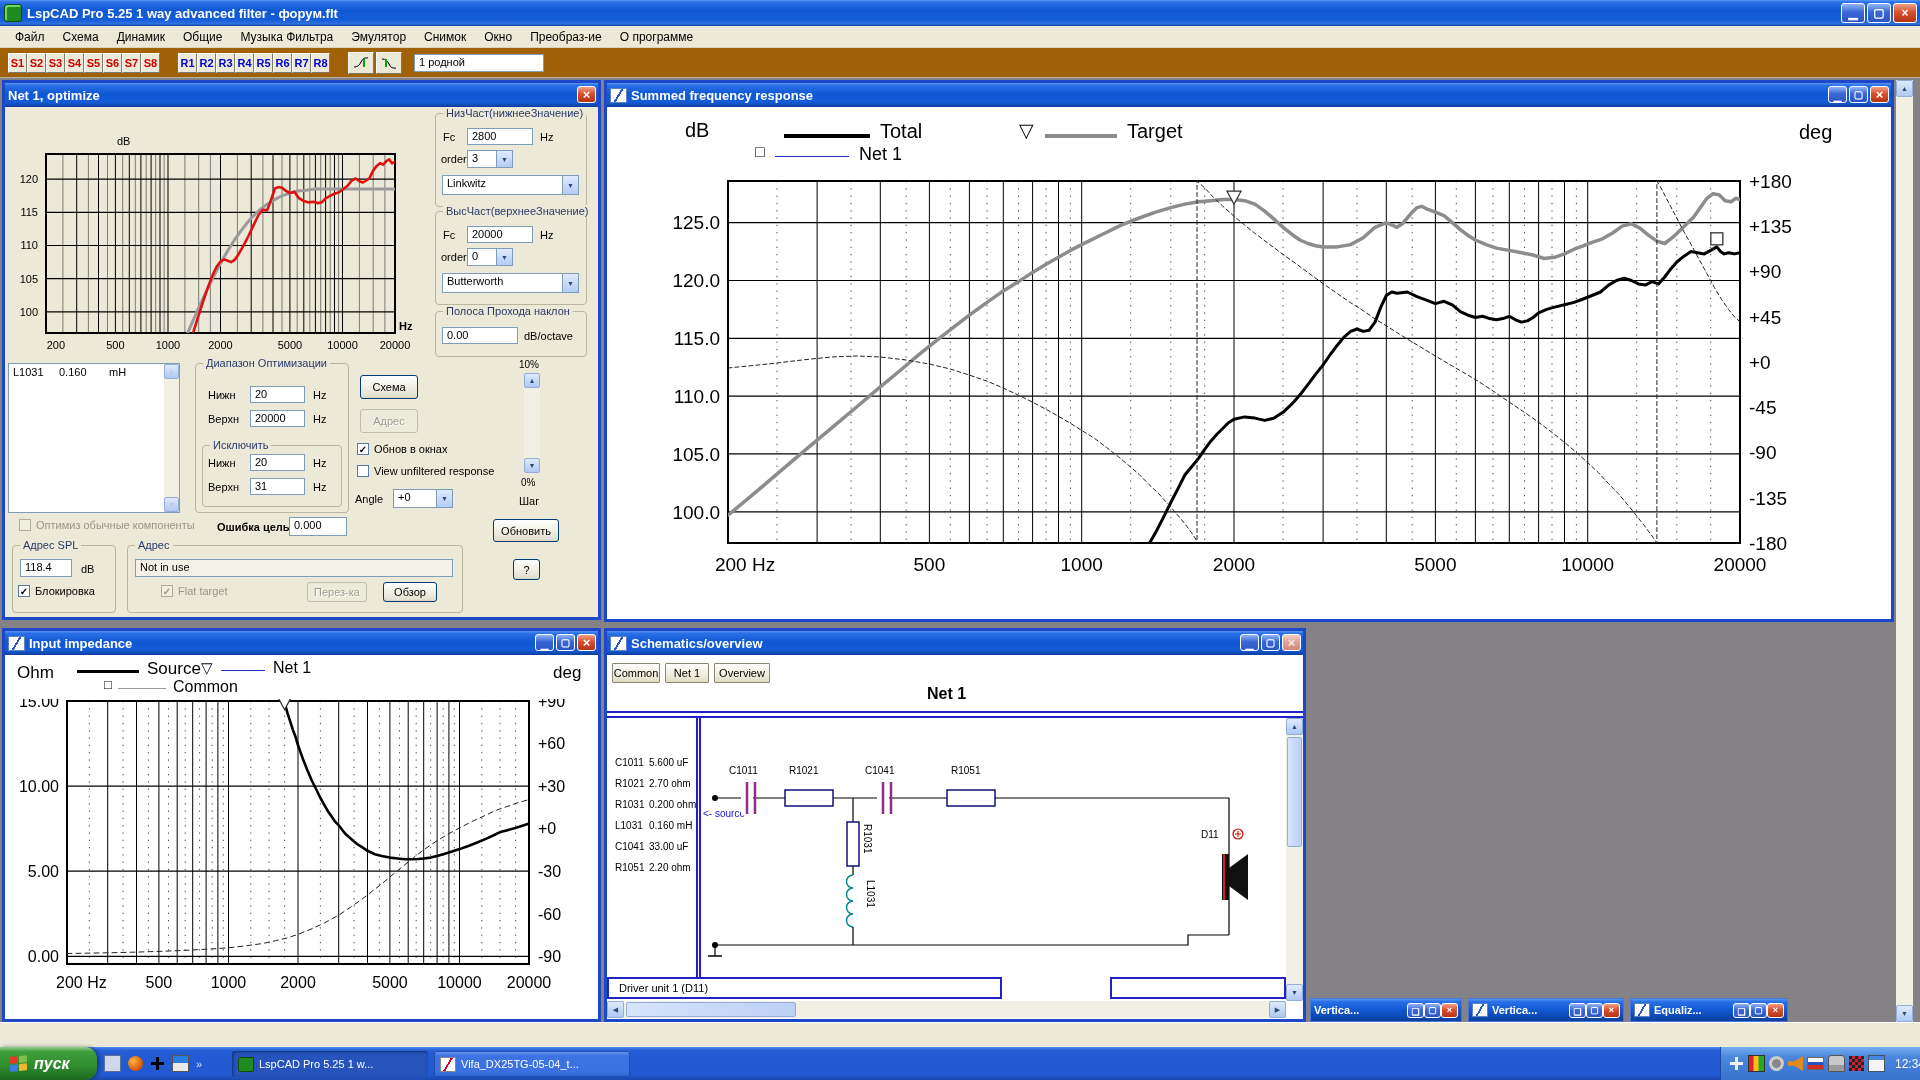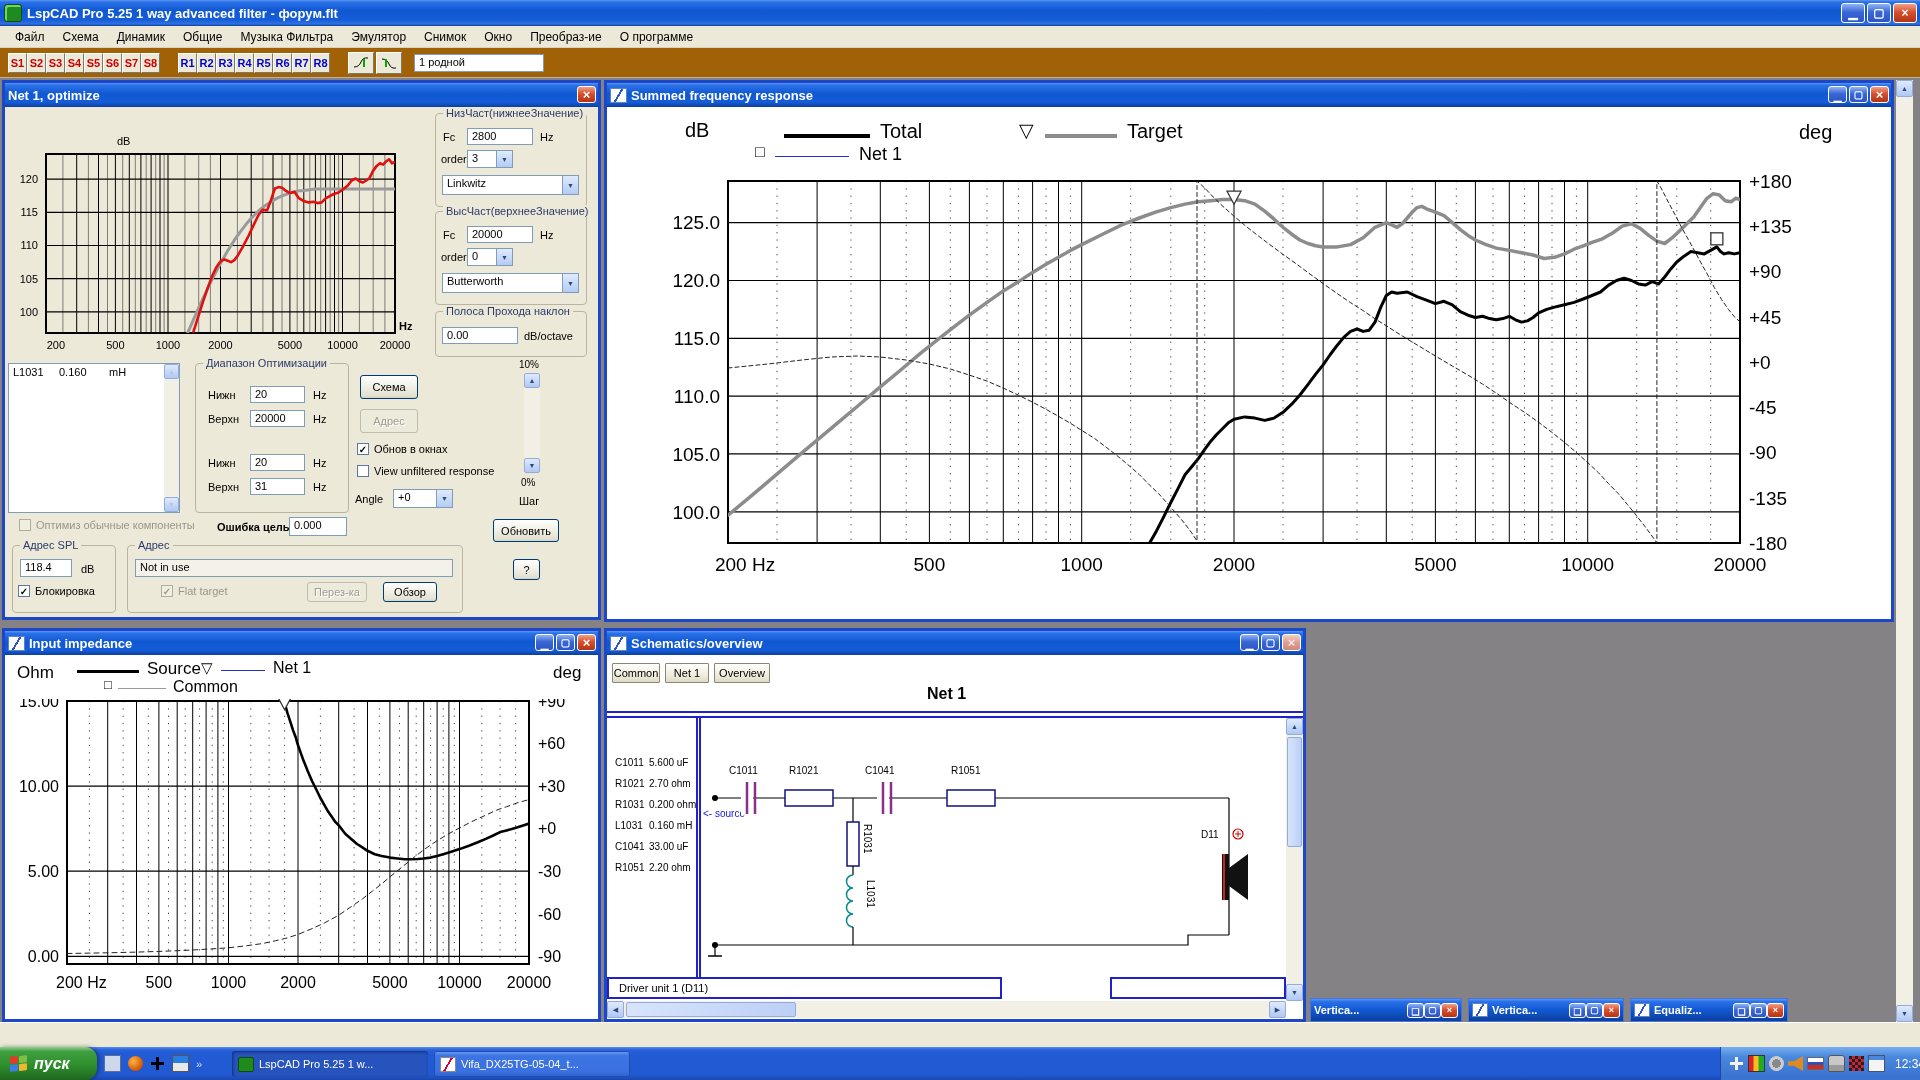--- a/index.html
+++ b/index.html
@@ -260,20 +260,23 @@
 
     <div class="group" style="left:190px;top:256px;width:152px;height:148px">
       <span class="glabel">Диапазон Оптимизации</span>
     </div>
     <span class="lbl" style="left:203px;top:282px">Нижн</span>
     <div class="field" style="left:245px;top:279px;width:55px;height:17px">20</div>
     <span class="lbl" style="left:308px;top:282px">Hz</span>
     <span class="lbl" style="left:203px;top:306px">Верхн</span>
     <div class="field" style="left:245px;top:303px;width:55px;height:17px">20000</div>
     <span class="lbl" style="left:308px;top:306px">Hz</span>
+    <div class="group" style="left:197px;top:338px;width:138px;height:60px">
+      <span class="glabel">Исключить</span>
+    </div>
     <span class="lbl" style="left:203px;top:350px">Нижн</span>
     <div class="field" style="left:245px;top:347px;width:55px;height:17px">20</div>
     <span class="lbl" style="left:308px;top:350px">Hz</span>
     <span class="lbl" style="left:203px;top:374px">Верхн</span>
     <div class="field" style="left:245px;top:371px;width:55px;height:17px">31</div>
     <span class="lbl" style="left:308px;top:374px">Hz</span>
 
     <div class="btn" style="left:355px;top:268px;width:58px;height:24px">Схема</div>
     <div class="btn disabled" style="left:355px;top:302px;width:58px;height:24px">Адрес</div>
     <div class="cb" style="left:352px;top:336px">

